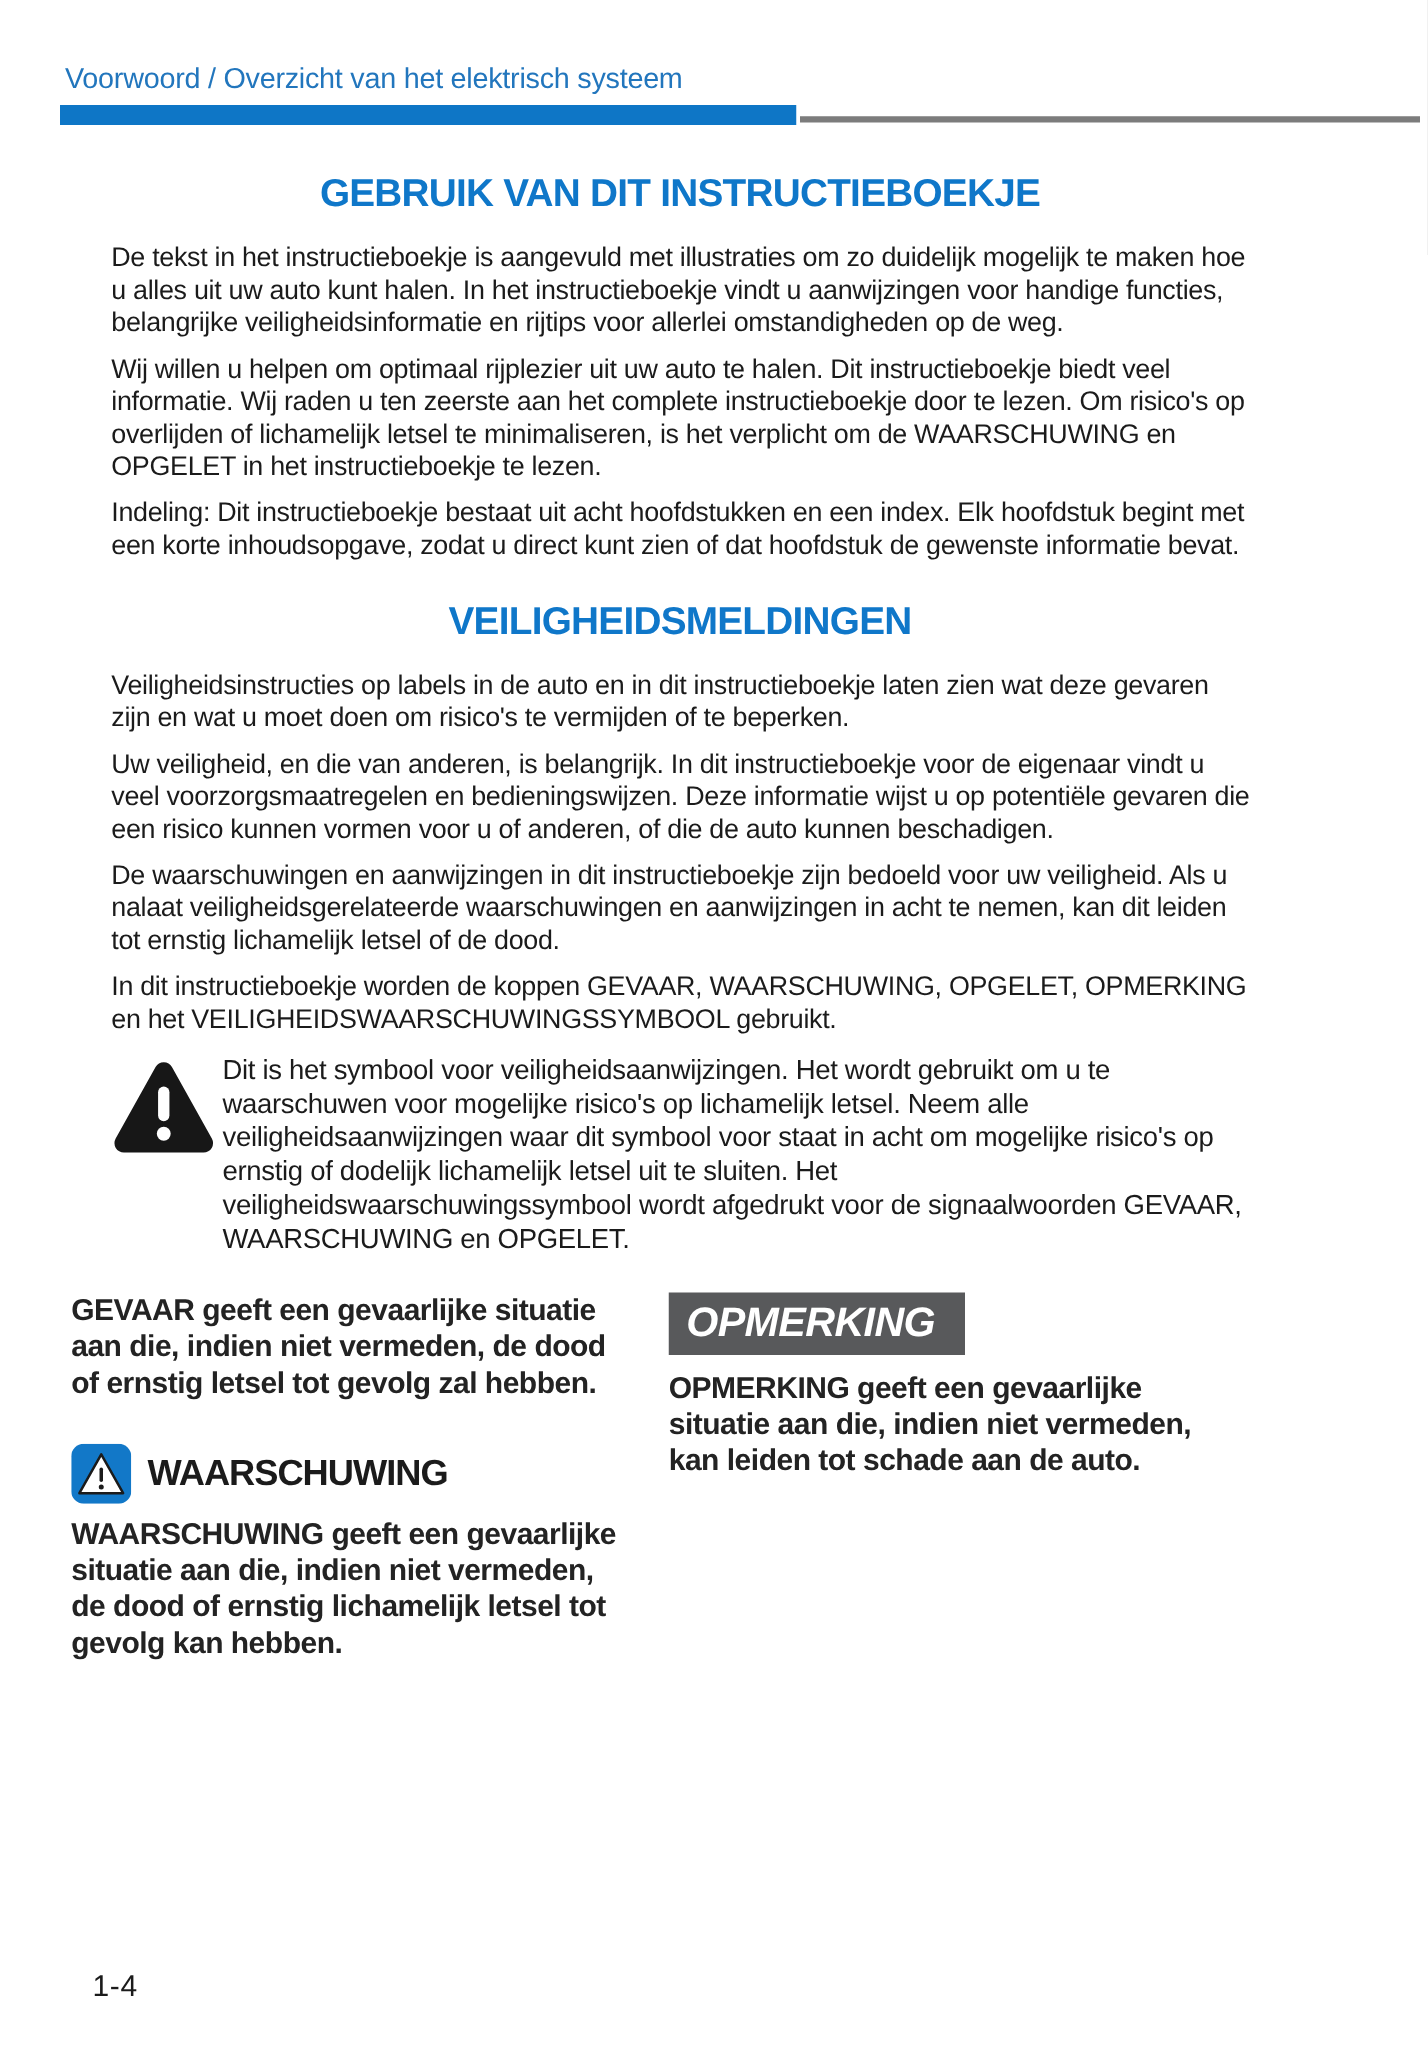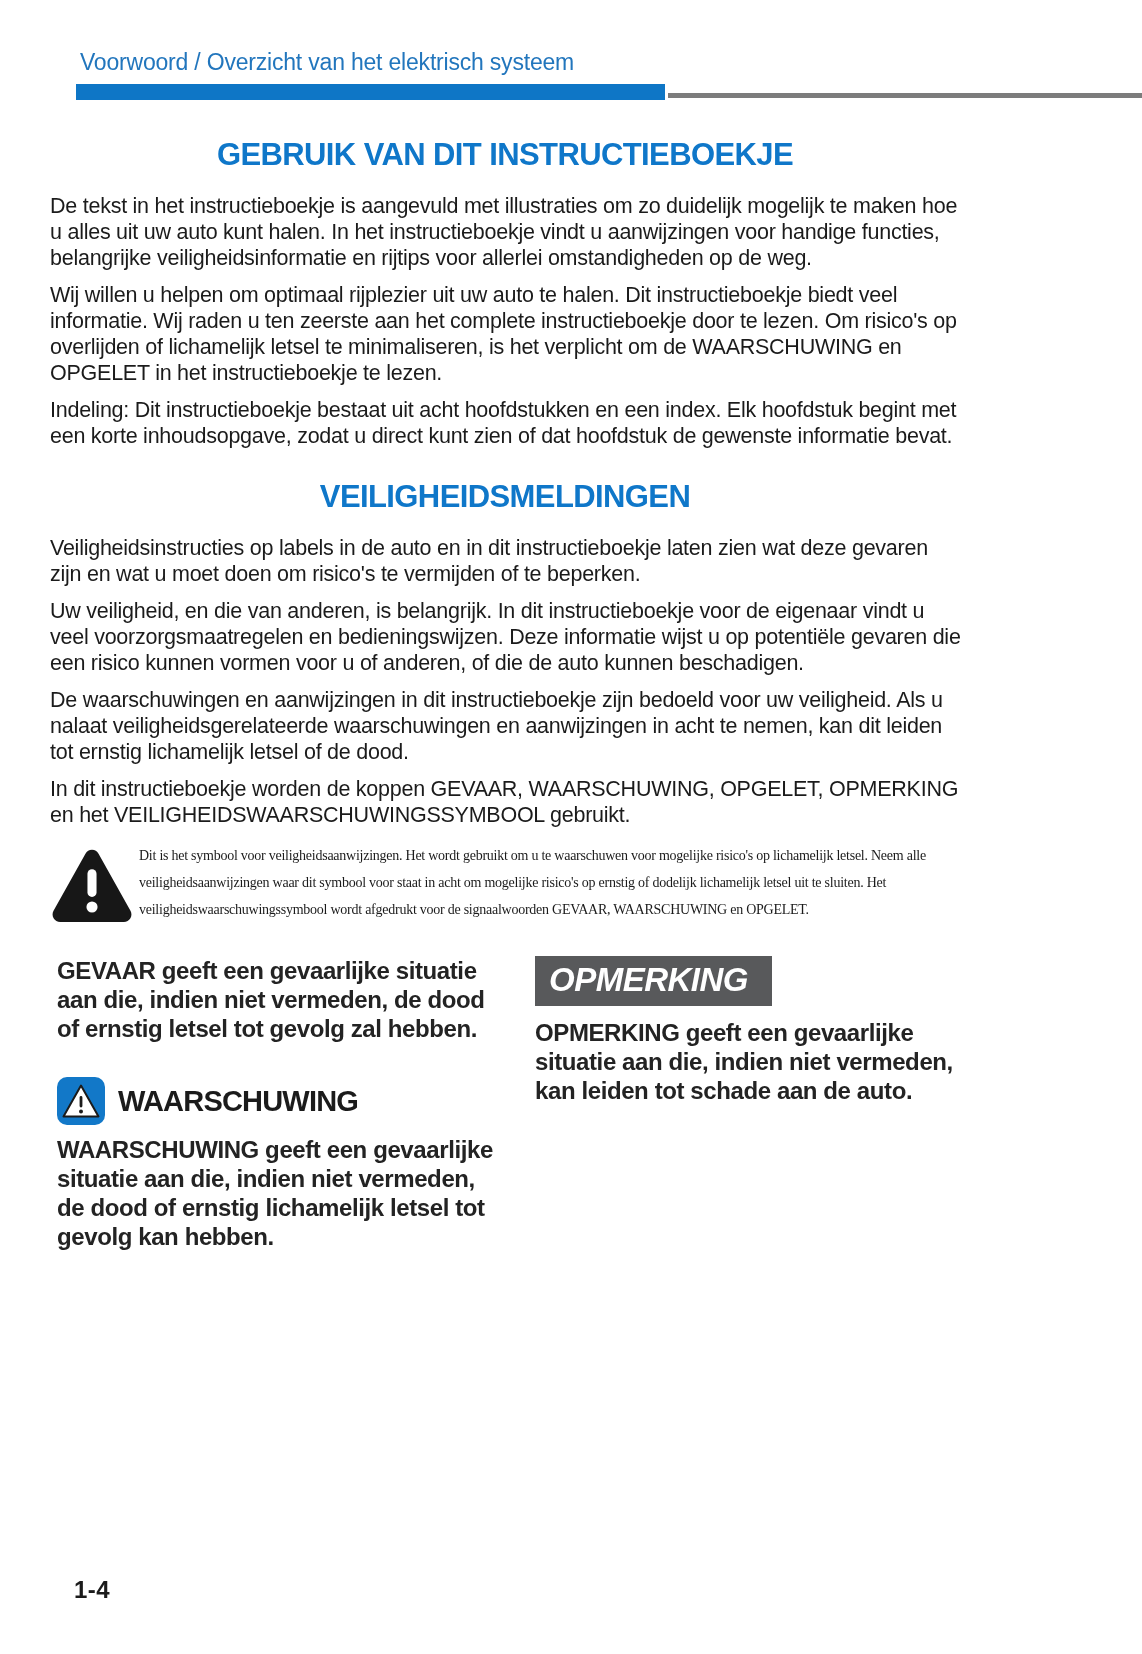--- a/index.html
+++ b/index.html
@@ -9,42 +9,42 @@
     height: 1654px;
     margin: 0 auto;
     background: #ffffff;
     font-family: "Liberation Sans", sans-serif;
     color: #1b1b1b;
     overflow: hidden;
     box-sizing: border-box;
   }
 
   
-  .header { padding: 50px 0 0 52px; margin-left: 28px; }
+  .header { padding: 50px 0 0 52px; }
   .breadcrumb {
     color: #2276bd;
     font-size: 23px;
     font-weight: 400;
     letter-spacing: -0.2px;
     line-height: 1.1;
   }
   .header-rule { position: relative; height: 17px; margin: 9px 0 0 -4px; width: 1088px; }
   .accent-bar {
     position: absolute; left: 0; top: 0;
     width: 589px; height: 16px;
     background: #0e76c6;
   }
   .divider-line {
     position: absolute; left: 592px; bottom: 3px;
     width: 496px; height: 5px;
     background: #7c7c7c;
   }
 
   
-  .content { padding: 0 0 0 50px; width: 912px; box-sizing: content-box; }
+  .content { padding: 0 0 0 89px; width: 912px; box-sizing: content-box; }
 
   .section-title {
     color: #0f77c9;
     font-size: 31px;
     font-weight: 700;
     letter-spacing: -0.6px;
     text-align: center;
     margin: 36px 0 20px 0;
     width: 910px;
   }
@@ -58,25 +58,24 @@
     max-width: 912px;
     color: #1b1b1b;
   }
 
   
   .symbol-row { display: flex; margin-top: 14px; }
   .symbol-icon-wrap { width: 89px; flex: 0 0 89px; padding-top: 4px; }
   .symbol-icon-wrap svg { width: 84px; height: 80px; display: block; }
   .symbol-text {
     flex: 1;
-    font-size: 14px;
+    font-size: 22px;
     line-height: 27px;
     letter-spacing: -0.25px;
     max-width: 822px;
-    font-family: Liberation Serif, serif;
   }
 
   
   .callouts {
     display: flex;
     gap: 38px;
     padding: 0 0 0 57px;
     margin-top: 30px;
   }
   .col { width: 440px; }
@@ -109,21 +108,20 @@
   }
 
   
   .page-number {
     position: absolute;
     left: 74px;
     bottom: 50px;
     font-size: 24px;
     letter-spacing: 0.5px;
     color: #1b1b1b;
-    font-weight: bold;
   }
 </style>
 </head>
 <body>
 
 <div class="page">
 
   <div class="header">
     <div class="breadcrumb">Voorwoord / Overzicht van het elektrisch systeem</div>
     <div class="header-rule">

